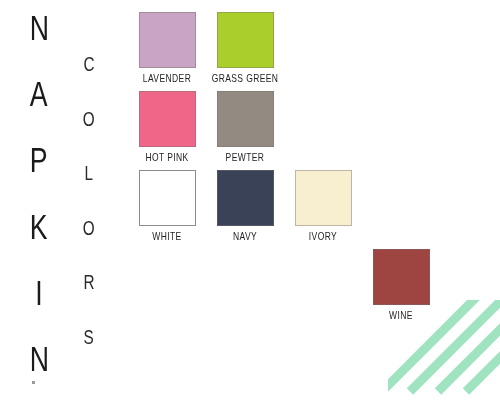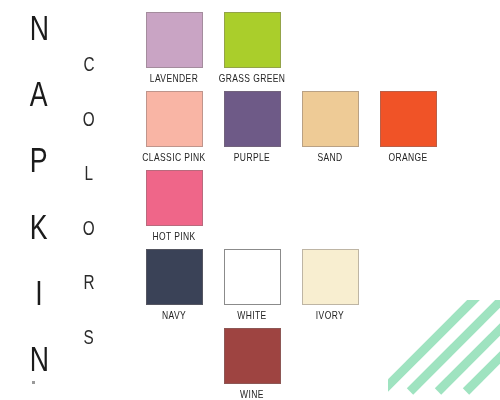--- a/index.html
+++ b/index.html
@@ -68,21 +68,20 @@
     position: absolute;
     left: 128px;
     top: 12px;
     width: 312px;
   }
 
   .swatch-row {
     display: flex;
     width: 312px;
     margin-bottom: 8px;
-    margin-left: 7px;
   }
 
   .swatch-cell {
     width: 78px;
     display: flex;
     flex-direction: column;
     align-items: center;
   }
 
   .swatch-box {
@@ -103,20 +102,21 @@
     text-align: center;
     white-space: nowrap;
     font-family: "Liberation Sans", sans-serif;
     transform: scaleY(1.25);
   }
 
   
   #row-5 {
     padding-left: 78px;
     margin-top: 6px;
+    justify-content: flex-end;
   }
 
   
   #stripes {
     position: absolute;
     right: 0;
     bottom: 0;
     width: 112px;
     height: 100px;
     overflow: hidden;
@@ -178,54 +178,40 @@
       <div class="swatch-cell">
         <div class="swatch-box" style="background-color: rgb(201, 164, 196);"></div>
         <div class="swatch-label">LAVENDER</div>
       </div>
       <div class="swatch-cell">
         <div class="swatch-box" style="background-color: rgb(170, 206, 43);"></div>
         <div class="swatch-label">GRASS GREEN</div>
       </div>
     </div>
 
-    <div class="swatch-row" id="row-2">
-      <div class="swatch-cell">
-        <div class="swatch-box" style="background-color: rgb(249, 181, 165);"></div>
-        <div class="swatch-label">CLASSIC PINK</div>
-      </div>
-      <div class="swatch-cell">
-        <div class="swatch-box" style="background-color: rgb(110, 90, 135);"></div>
-        <div class="swatch-label">PURPLE</div>
-      </div>
-      <div class="swatch-cell">
-        <div class="swatch-box" style="background-color: rgb(238, 203, 150);"></div>
-        <div class="swatch-label">SAND</div>
-      </div>
-      <div class="swatch-cell">
-        <div class="swatch-box" style="background-color: rgb(240, 83, 39);"></div>
-        <div class="swatch-label">ORANGE</div>
-      </div>
-    </div>
 
     <div class="swatch-row" id="row-3">
       <div class="swatch-cell">
         <div class="swatch-box" style="background-color: rgb(239, 102, 137);"></div>
         <div class="swatch-label">HOT PINK</div>
       </div>
+      <div class="swatch-cell">
+        <div class="swatch-box" style="background-color: rgb(147, 138, 130);"></div>
+        <div class="swatch-label">PEWTER</div>
+      </div>
     </div>
 
     <div class="swatch-row" id="row-4">
+      <div class="swatch-cell">
+        <div class="swatch-box light-edge" style="background-color: rgb(255, 255, 255);"></div>
+        <div class="swatch-label">WHITE</div>
+      </div>
       <div class="swatch-cell">
         <div class="swatch-box" style="background-color: rgb(58, 66, 87);"></div>
         <div class="swatch-label">NAVY</div>
-      </div>
-      <div class="swatch-cell">
-        <div class="swatch-box light-edge" style="background-color: rgb(255, 255, 255);"></div>
-        <div class="swatch-label">WHITE</div>
       </div>
       <div class="swatch-cell">
         <div class="swatch-box" style="background-color: rgb(248, 238, 208);"></div>
         <div class="swatch-label">IVORY</div>
       </div>
     </div>
 
     <div class="swatch-row" id="row-5">
       <div class="swatch-cell">
         <div class="swatch-box" style="background-color: rgb(158, 68, 65);"></div>

